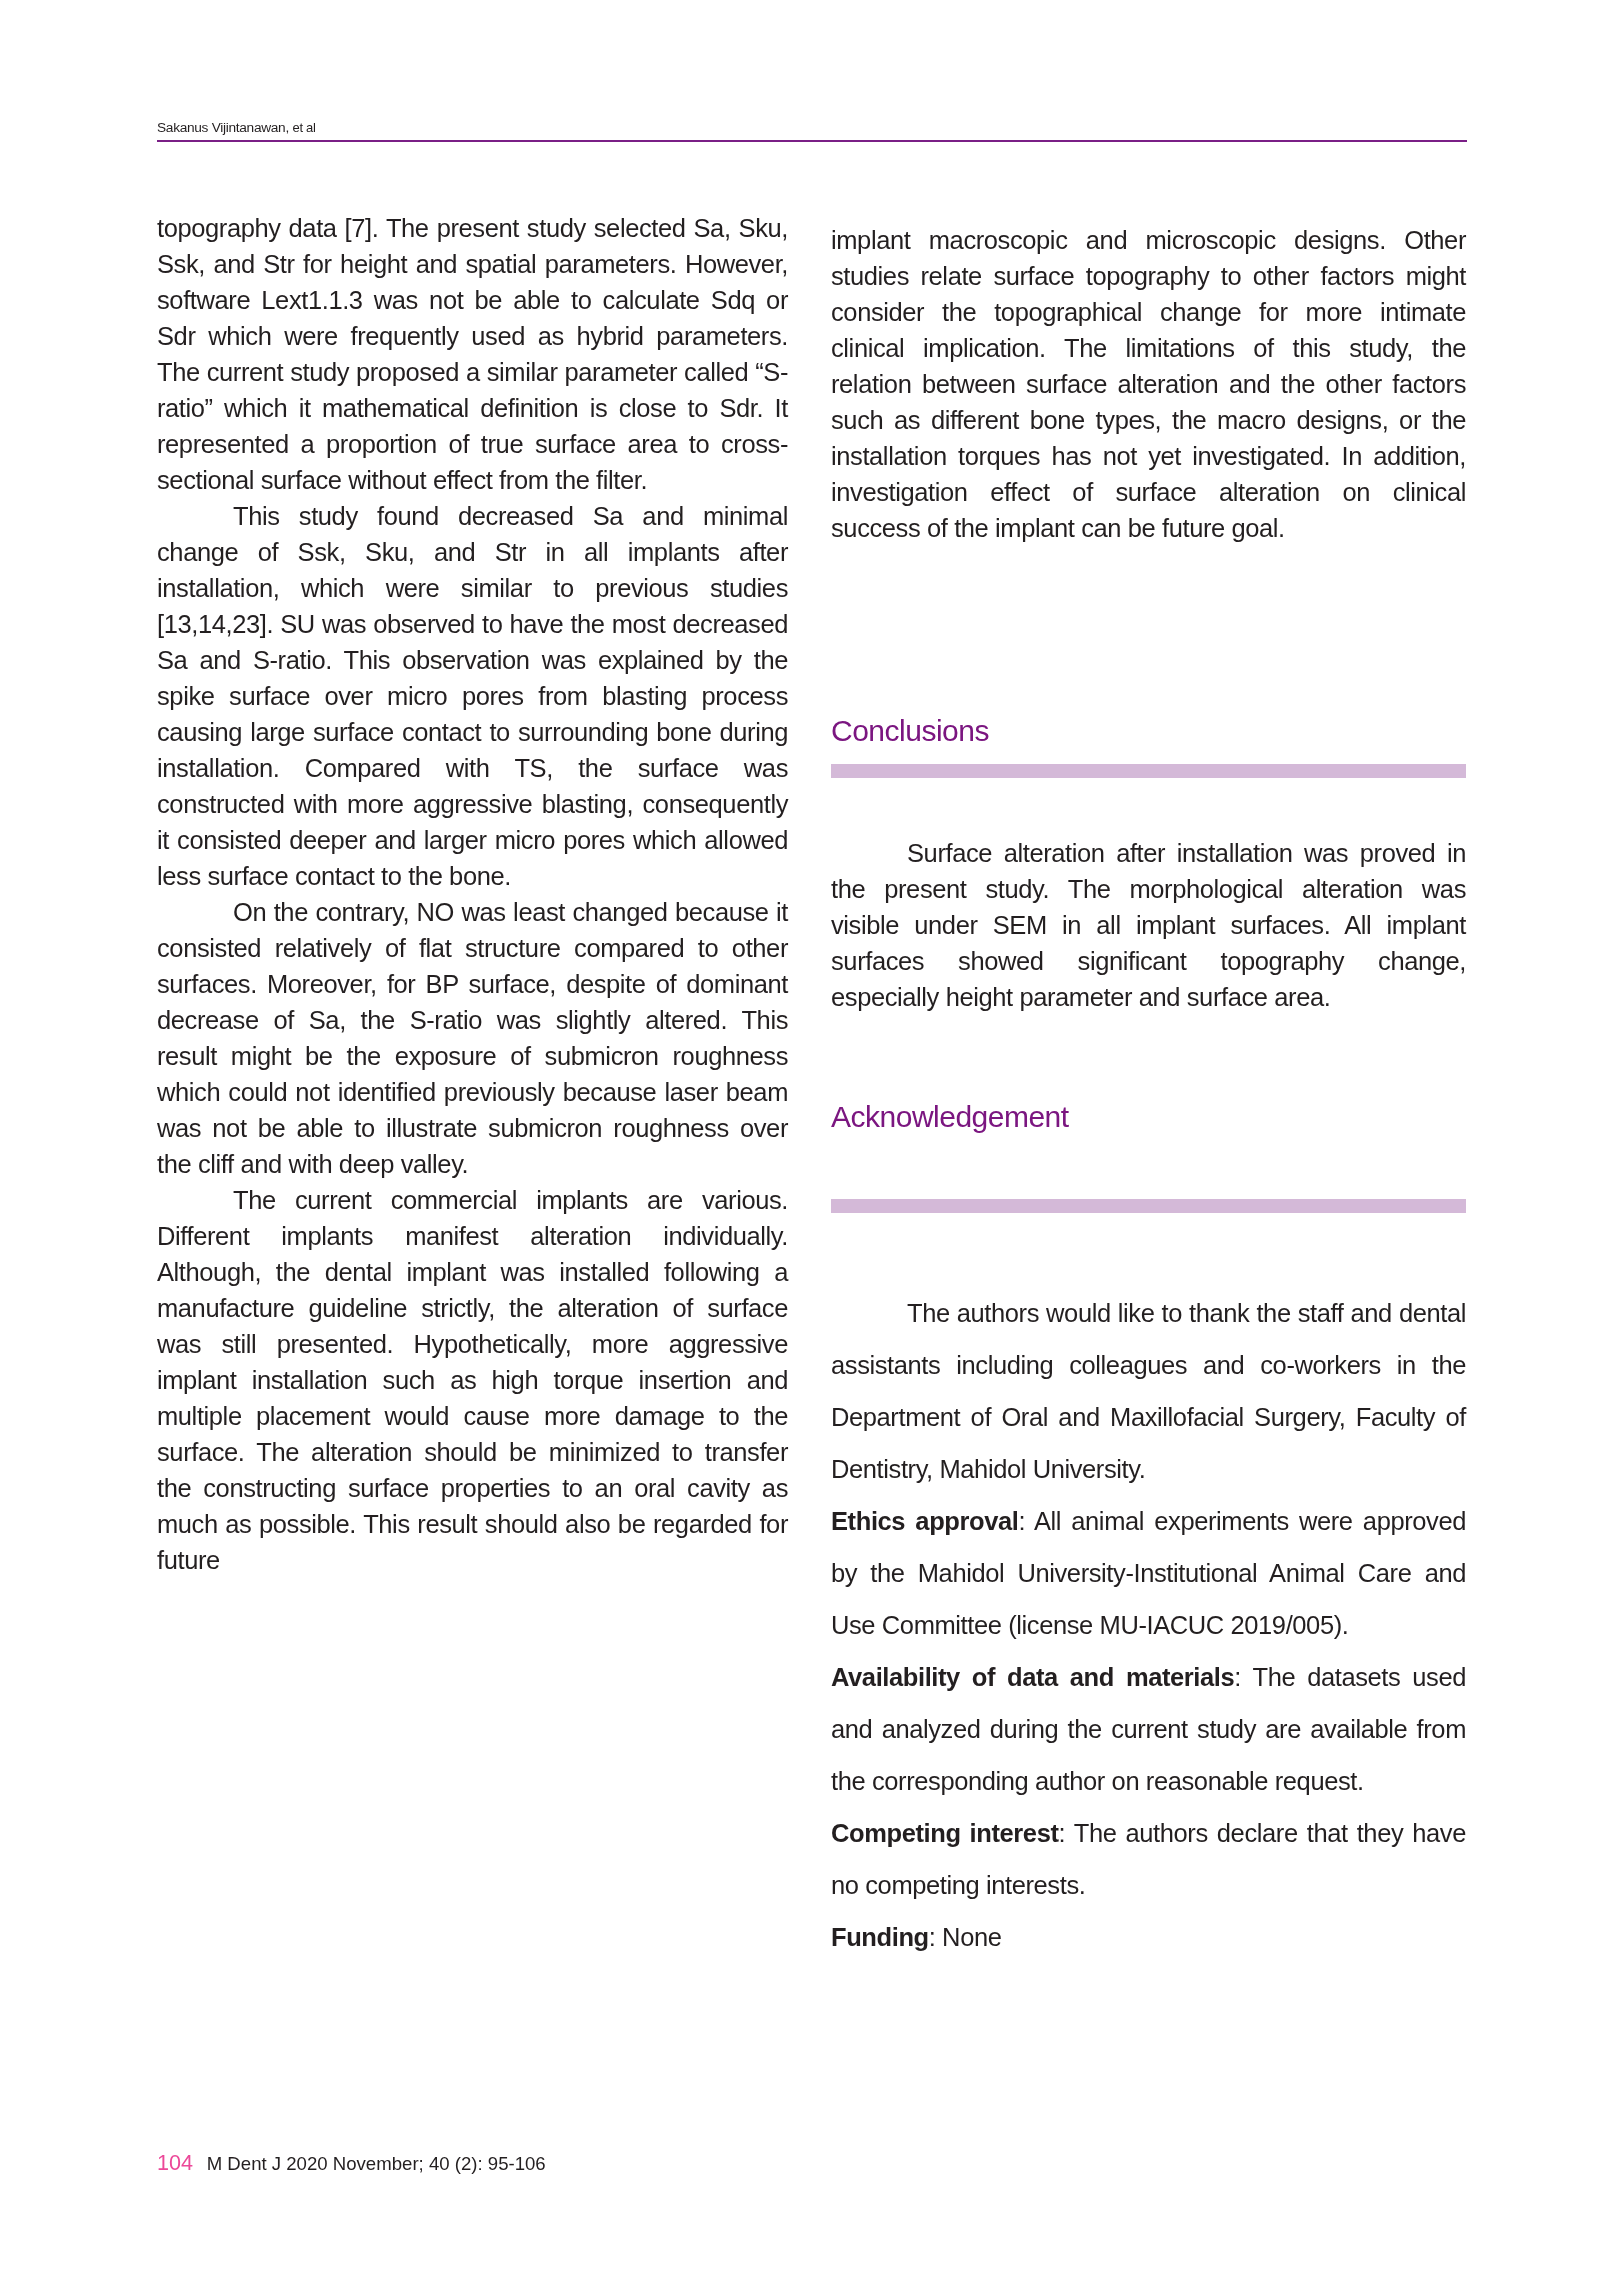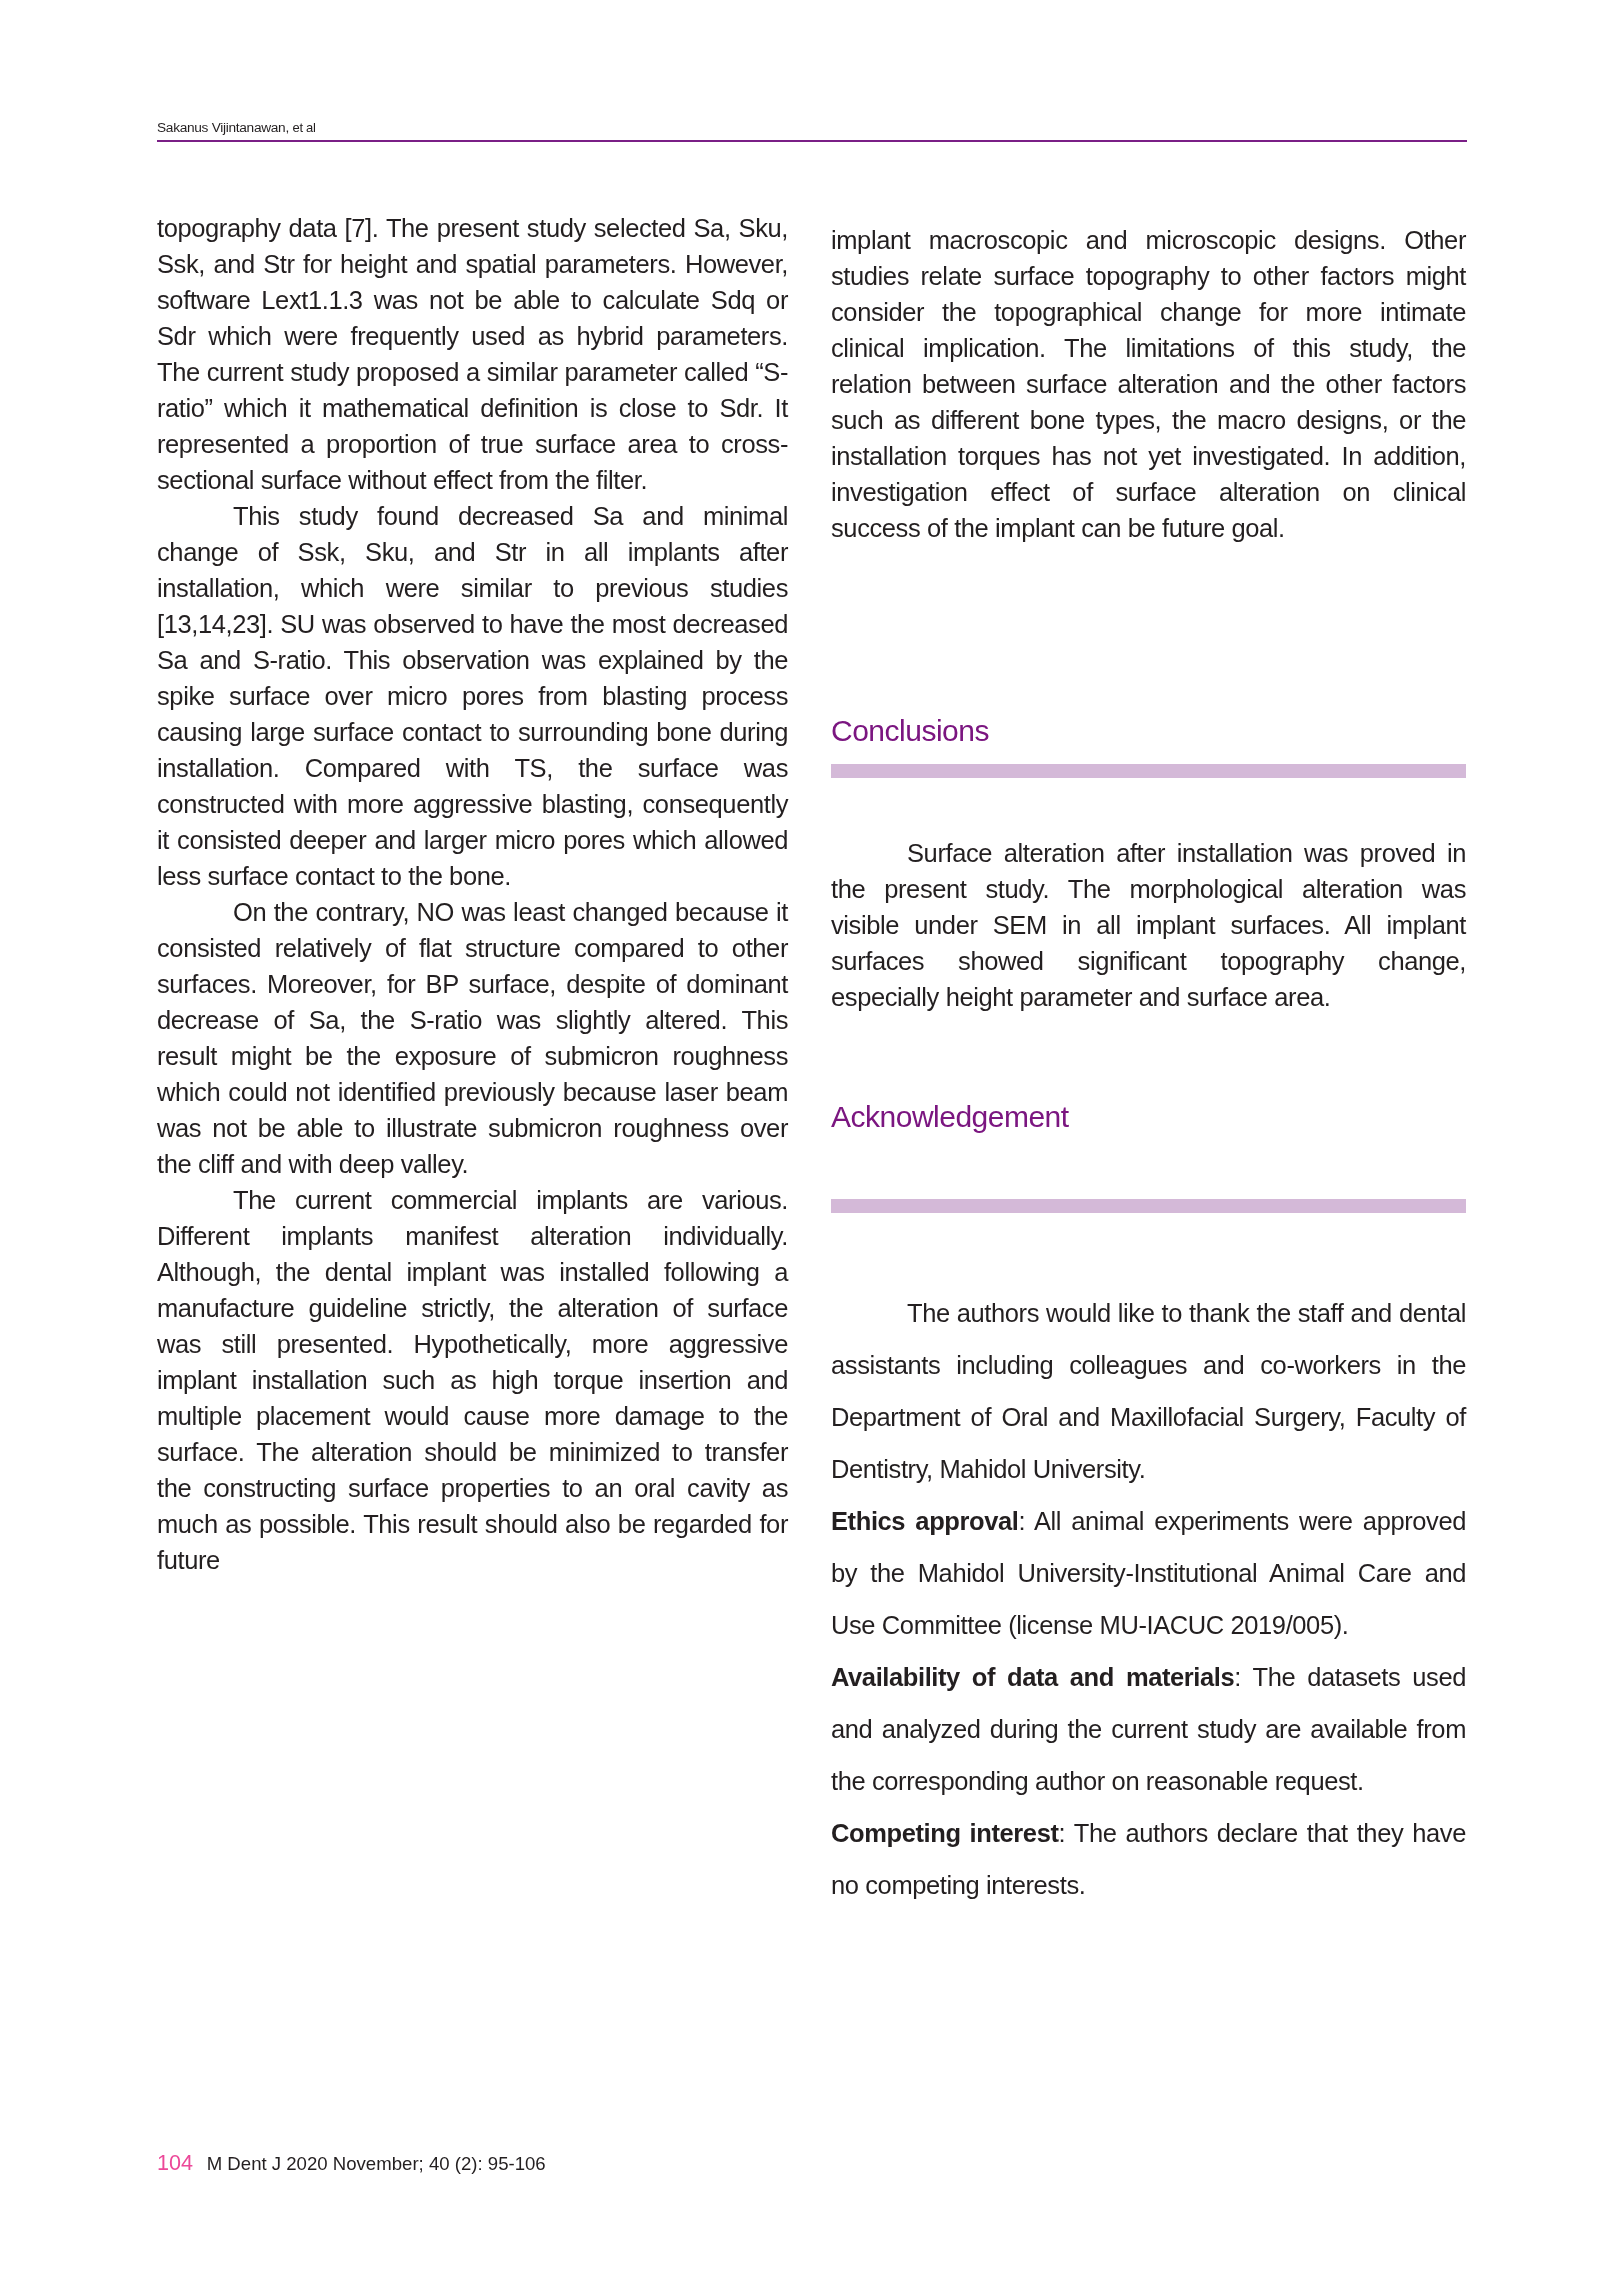--- a/index.html
+++ b/index.html
@@ -45,18 +45,19 @@
   <p class="indent">Surface alteration after installation was proved in the present study. The morphological alteration was visible under SEM in all implant surfaces. All implant surfaces showed significant topography change, especially height parameter and surface area.</p>
 </div>
 
 <div class="section-title" style="top:1100px;">Acknowledgement</div>
 <div class="section-bar" style="top:1199px;"></div>
 <div class="col" style="left:831px; top:1280px; width:635px; line-height:52px;margin-top:7px;">
   <p class="indent">The authors would like to thank the staff and dental assistants including colleagues and co-workers in the Department of Oral and Maxillofacial Surgery, Faculty of Dentistry, Mahidol University.</p>
   <p><span class="b">Ethics approval</span><span>: All animal experiments were approved by the Mahidol University-Institutional Animal Care and Use Committee (license MU-IACUC 2019/005).</span></p>
   <p><span class="b">Availability of data and materials</span><span>: The datasets used and analyzed during the current study are available from the corresponding author on reasonable request.</span></p>
   <p><span class="b">Competing interest</span><span>: The authors declare that they have no competing interests.</span></p>
+  <p><span class="b">Funding</span><span>: None</span></p>
 </div>
 
 <div class="footer">
   <span class="pg">104</span><span>M Dent J 2020 November; 40 (2): 95-106</span>
 </div>
 
 
 </body></html>

